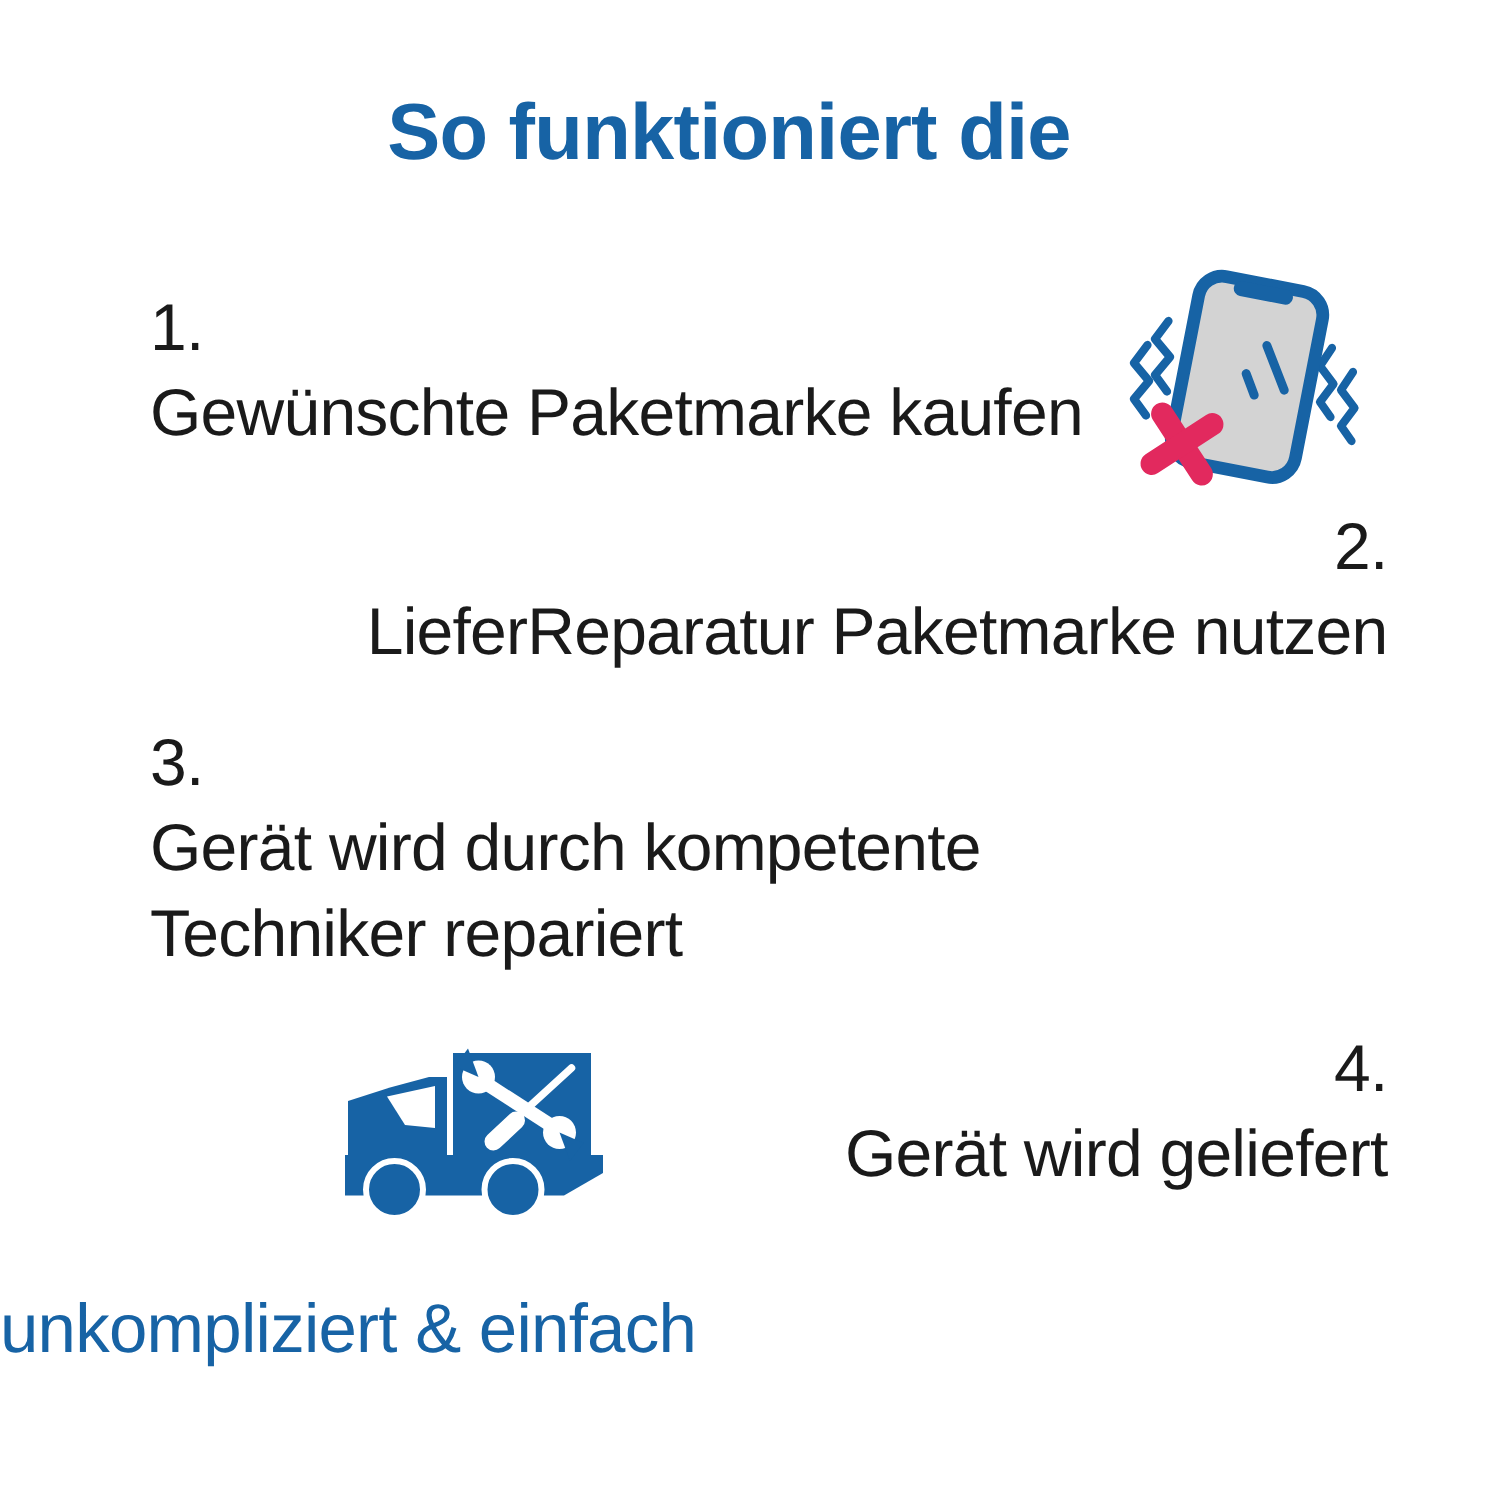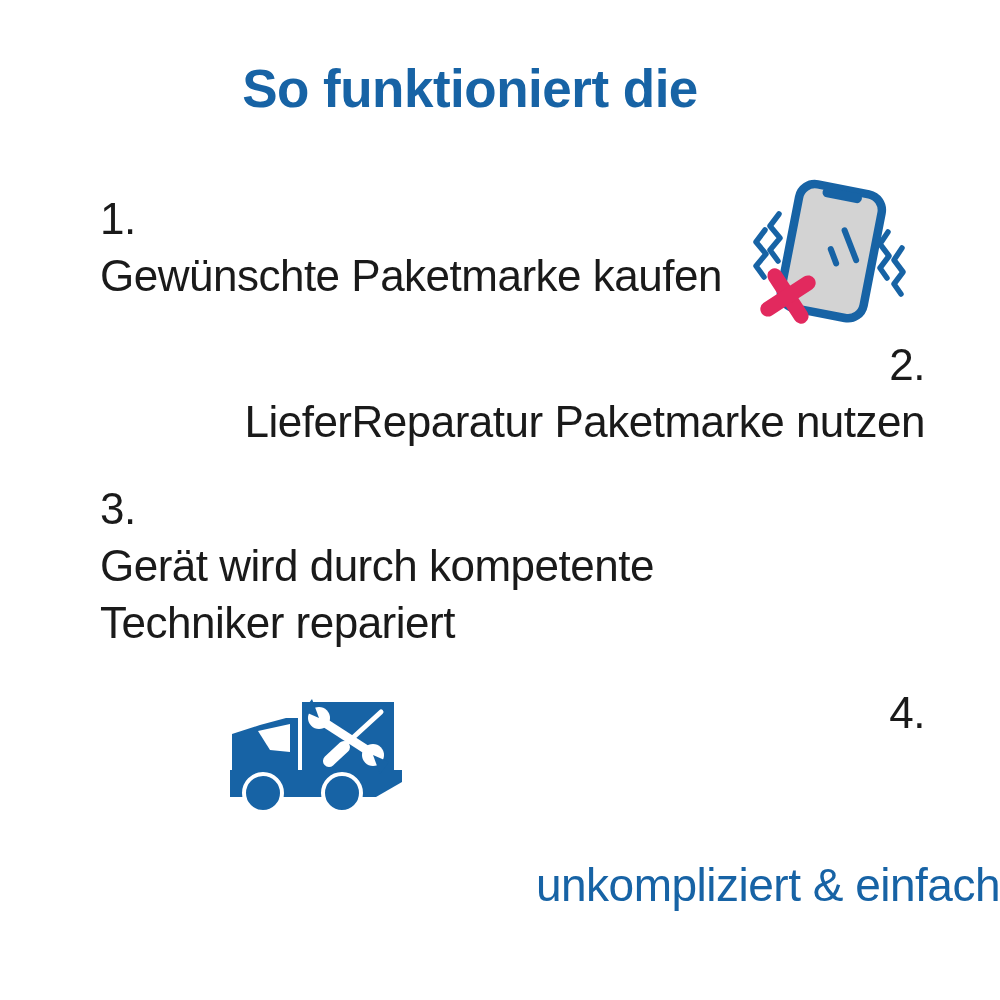--- a/index.html
+++ b/index.html
@@ -25,20 +25,21 @@
     position:absolute;
     top:50px;
     left:0;
     width:940px;
     text-align:center;
     color:var(--brand-blue,#1763A5);
     font-size:53px;
     font-weight:bold;
     line-height:78px;
     letter-spacing:-0.5px;
+    padding-left:16px;
   }
   .step{
     position:absolute;
     color:var(--text-black,#1A1A1A);
     font-size:44px;
     line-height:57px;
     letter-spacing:-0.5px;
     white-space:nowrap;
   }
   .step.left{ text-align:left; }
@@ -61,21 +62,21 @@
     left:224px;
     top:690px;
     width:180px;
     height:128px;
   }
   .footer-tagline{
     position:absolute;
     top:856px;
     left:0;
     width:1000px;
-    text-align:right;
+    text-align:left;
     color:var(--brand-blue,#1763A5);
     font-size:46px;
     line-height:58px;
     letter-spacing:-0.5px;
   }
   svg{ display:block; width:100%; height:100%; }
 </style>
 </head>
 <body>
 
@@ -147,17 +148,18 @@
         <line x1="120" y1="57" x2="105" y2="71" stroke="#FFFFFF" stroke-width="12" stroke-linecap="round"></line>
       </g>
 
       <circle cx="39" cy="103" r="19" fill="var(--brand-blue,#1763A5)" stroke="#FFFFFF" stroke-width="4"></circle>
       <circle cx="118" cy="103" r="19" fill="var(--brand-blue,#1763A5)" stroke="#FFFFFF" stroke-width="4"></circle>
     </svg>
   </div>
 
   <div class="step right" id="step-4">
     <span class="step-number">4.</span>
+    <span class="step-line">Gerät wird geliefert</span>
   </div>
 
   <div class="footer-tagline">unkompliziert &amp; einfach</div>
 
 </div>
 
 </body></html>

